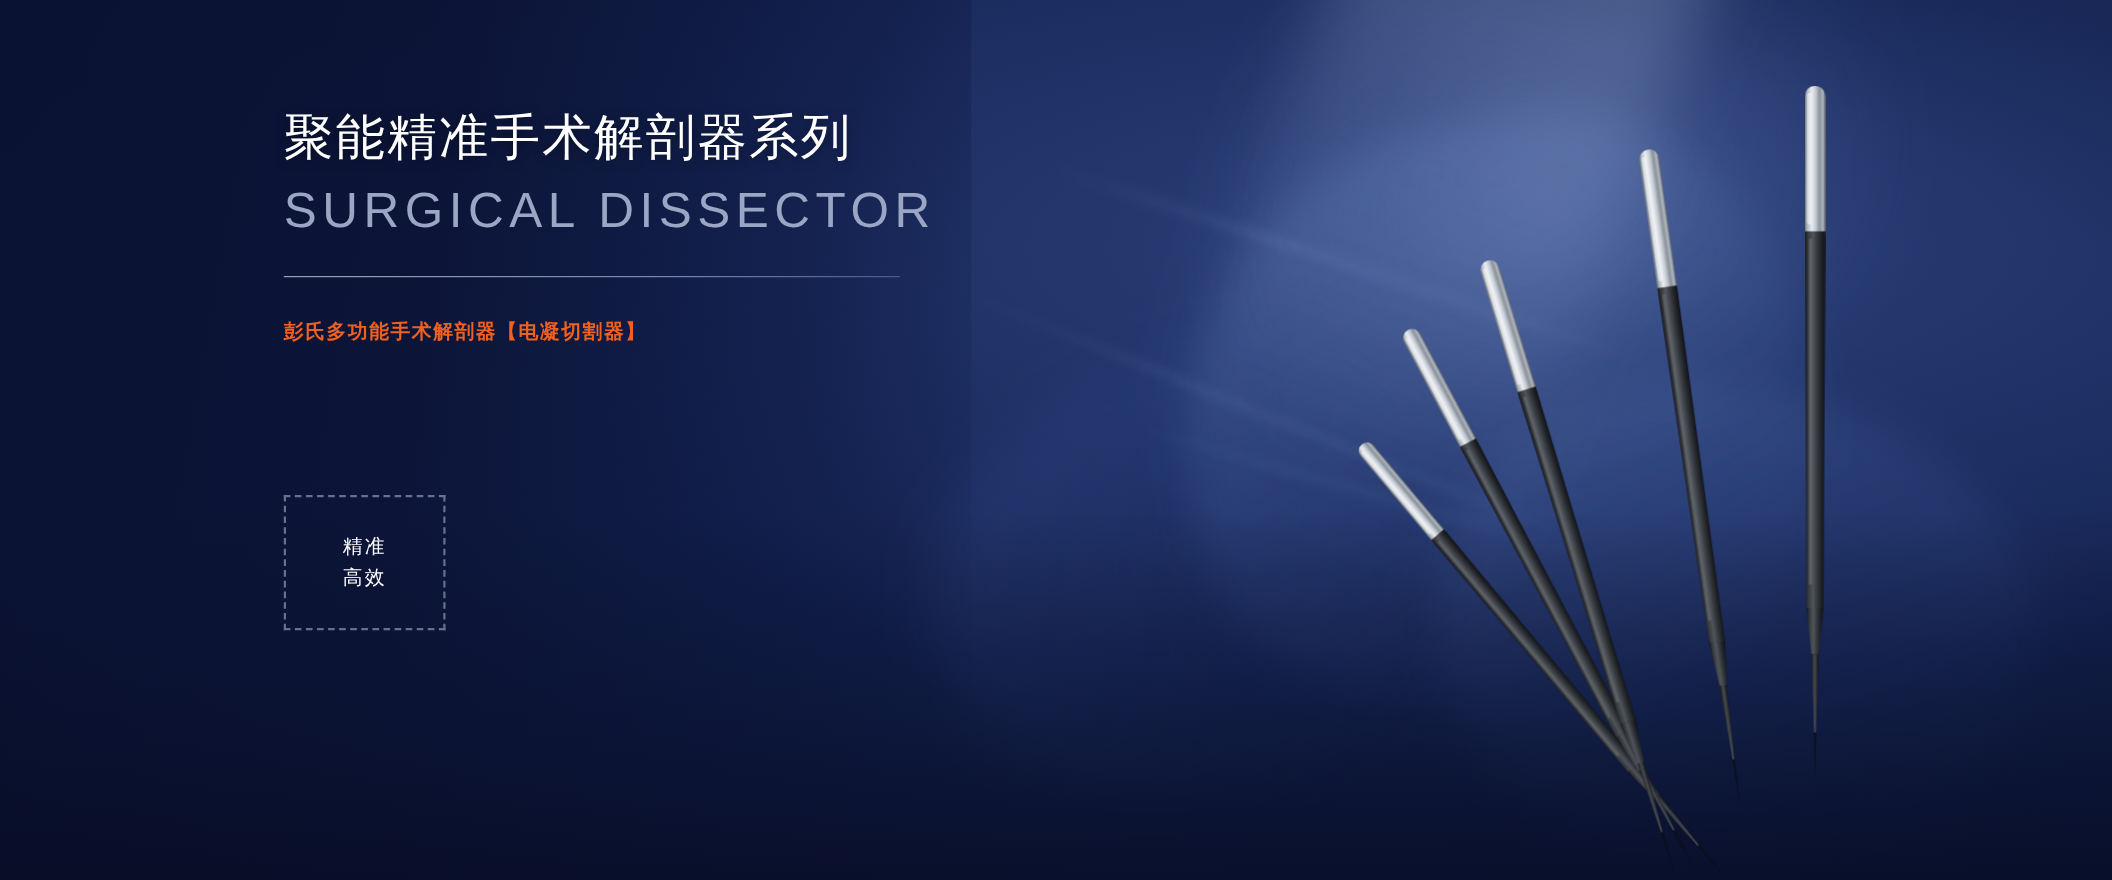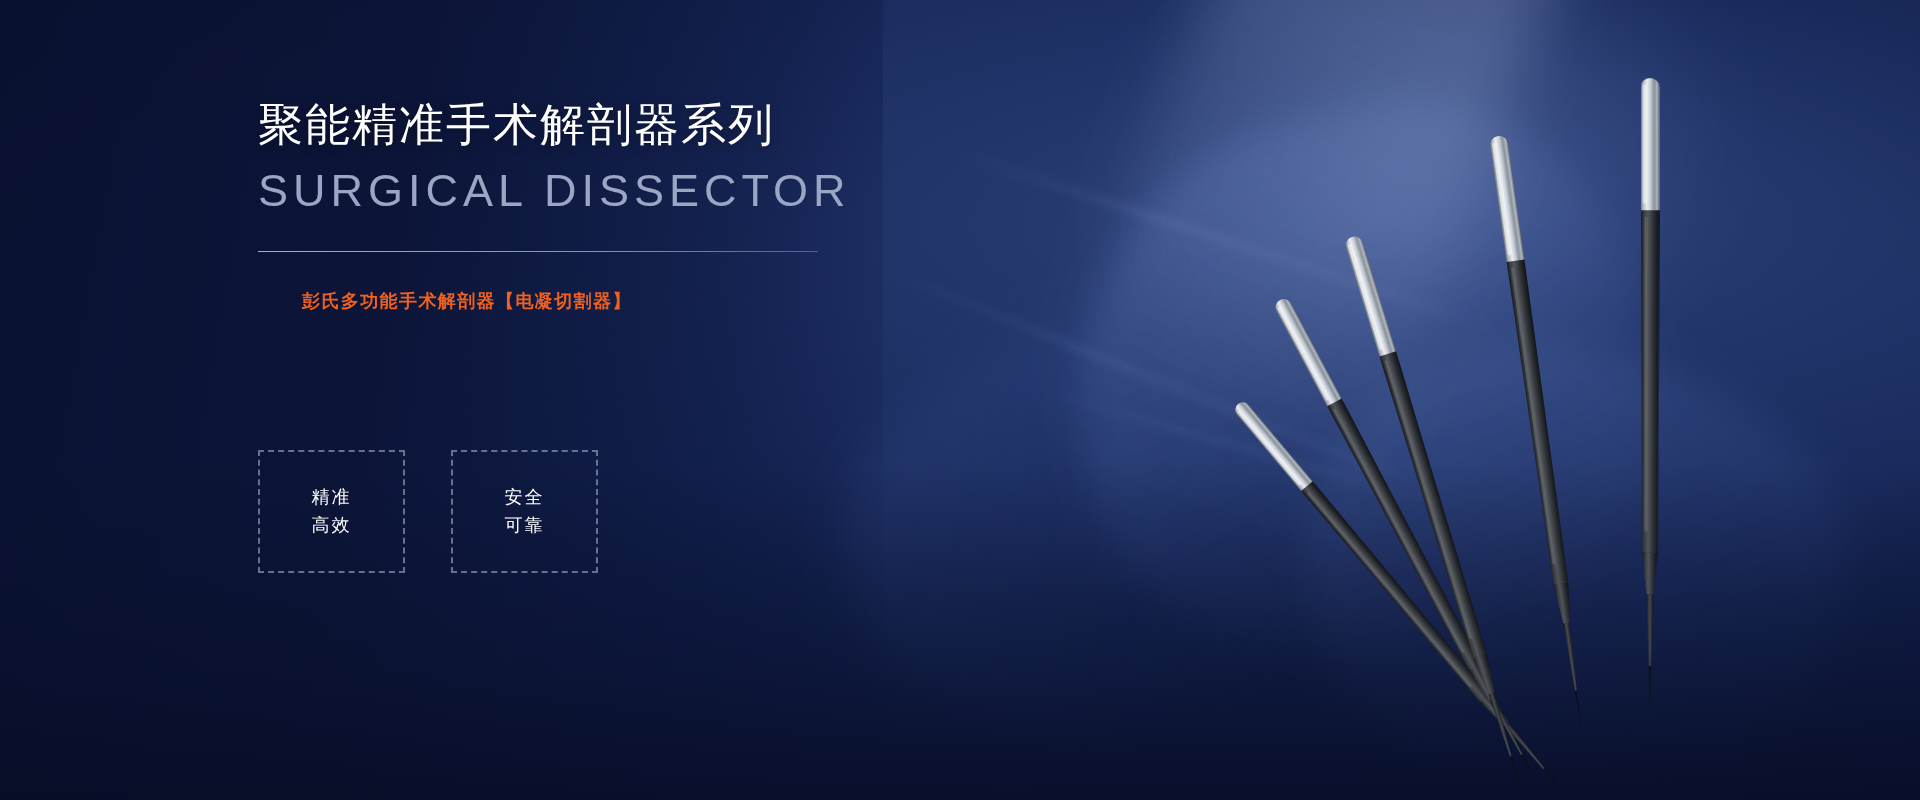--- a/index.html
+++ b/index.html
@@ -101,28 +101,27 @@
     width:560px;height:1px;
     background:linear-gradient(90deg,rgba(190,201,227,.85) 0%,rgba(170,184,216,.75) 62%,rgba(150,166,204,.45) 100%);
   }
   .tagline{
     margin-top:37px;
     color:#f0601e;
     font-size:18px;
     letter-spacing:1.4px;
     font-weight:700;
     white-space:nowrap;
-    margin-left:44px;
   }
 
   
   .features{
     position:absolute;left:258px;top:450px;
     display:flex;
-    gap:46px;
+    gap:31px;
   }
   .feature{
     width:147px;height:123px;
     box-sizing:border-box;
     display:flex;flex-direction:column;
     align-items:center;justify-content:center;
     border:2px dashed rgba(214,222,240,.82);
     color:#ffffff;
     font-size:18px;
     line-height:1.55;
@@ -216,19 +215,15 @@
     <div class="subhead">SURGICAL DISSECTOR</div>
     <div class="divider"></div>
     <div class="tagline">彭氏多功能手术解剖器【电凝切割器】</div>
   </div>
 
   <div class="features">
     <div class="feature dim">
       <span>精准</span>
       <span>高效</span>
     </div>
-    <div class="feature dim">
-      <span>安全</span>
-      <span>可靠</span>
-    </div>
   </div>
 
 </div>
 
 </body></html>

